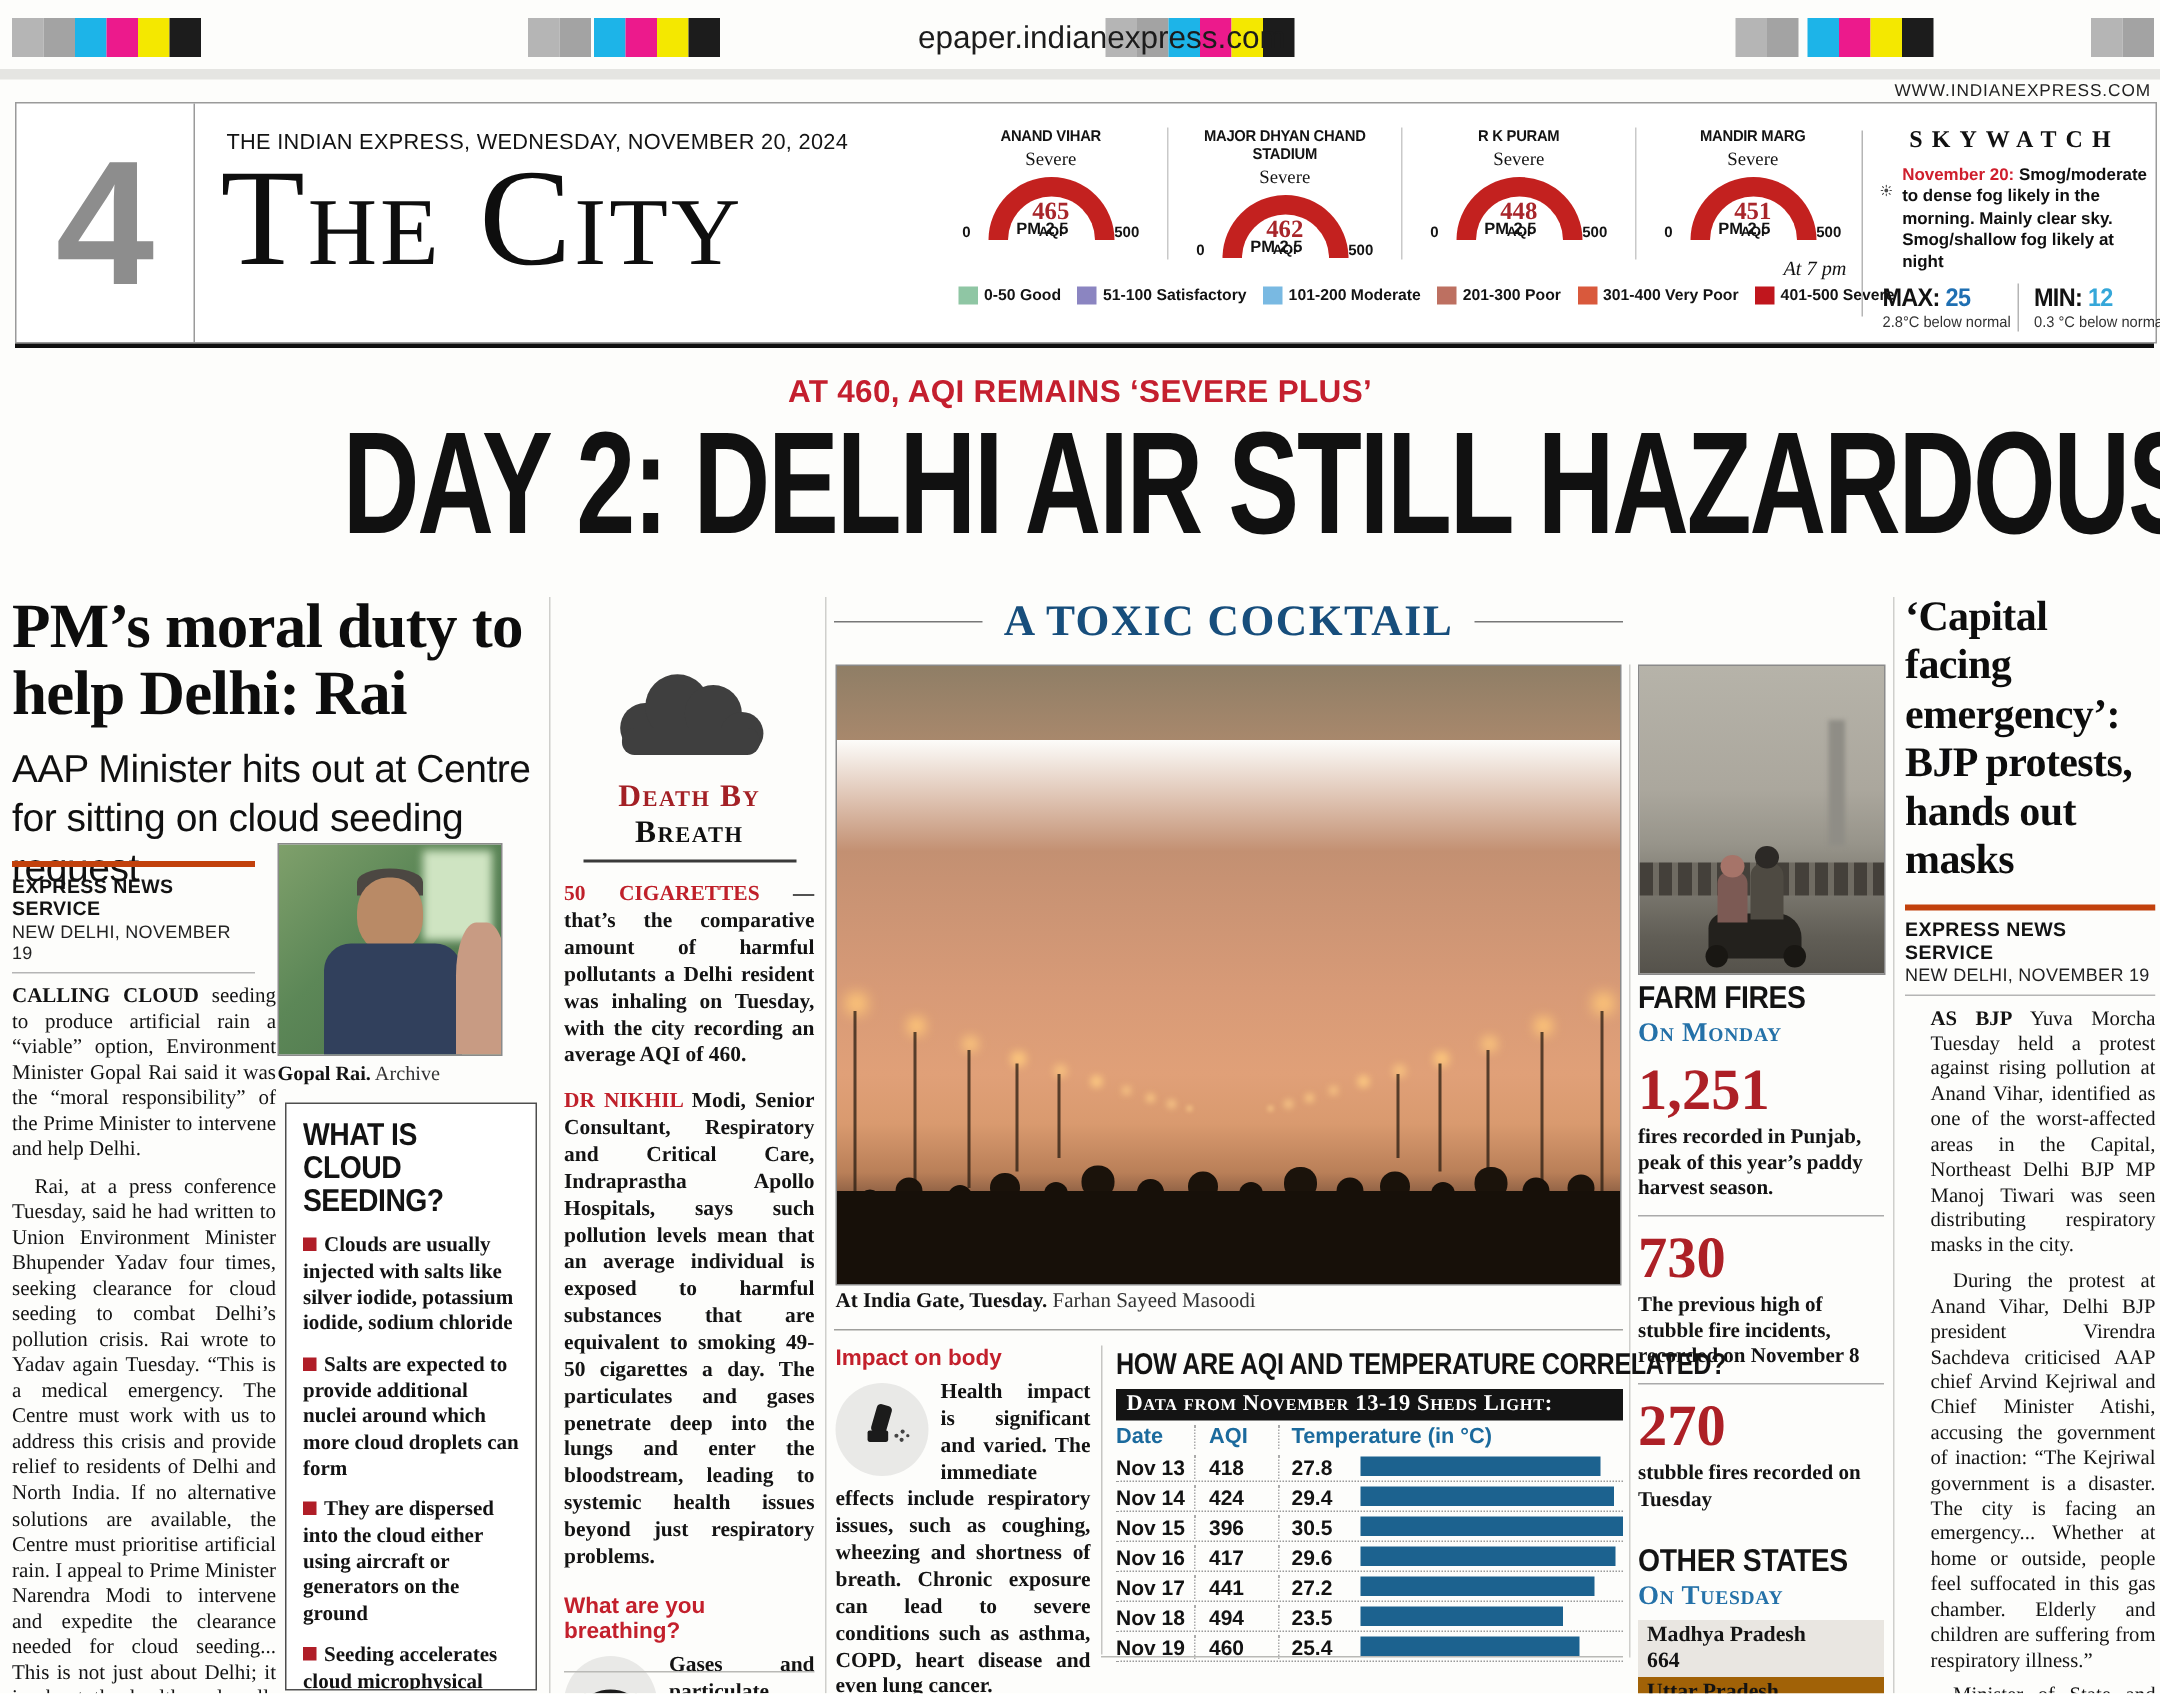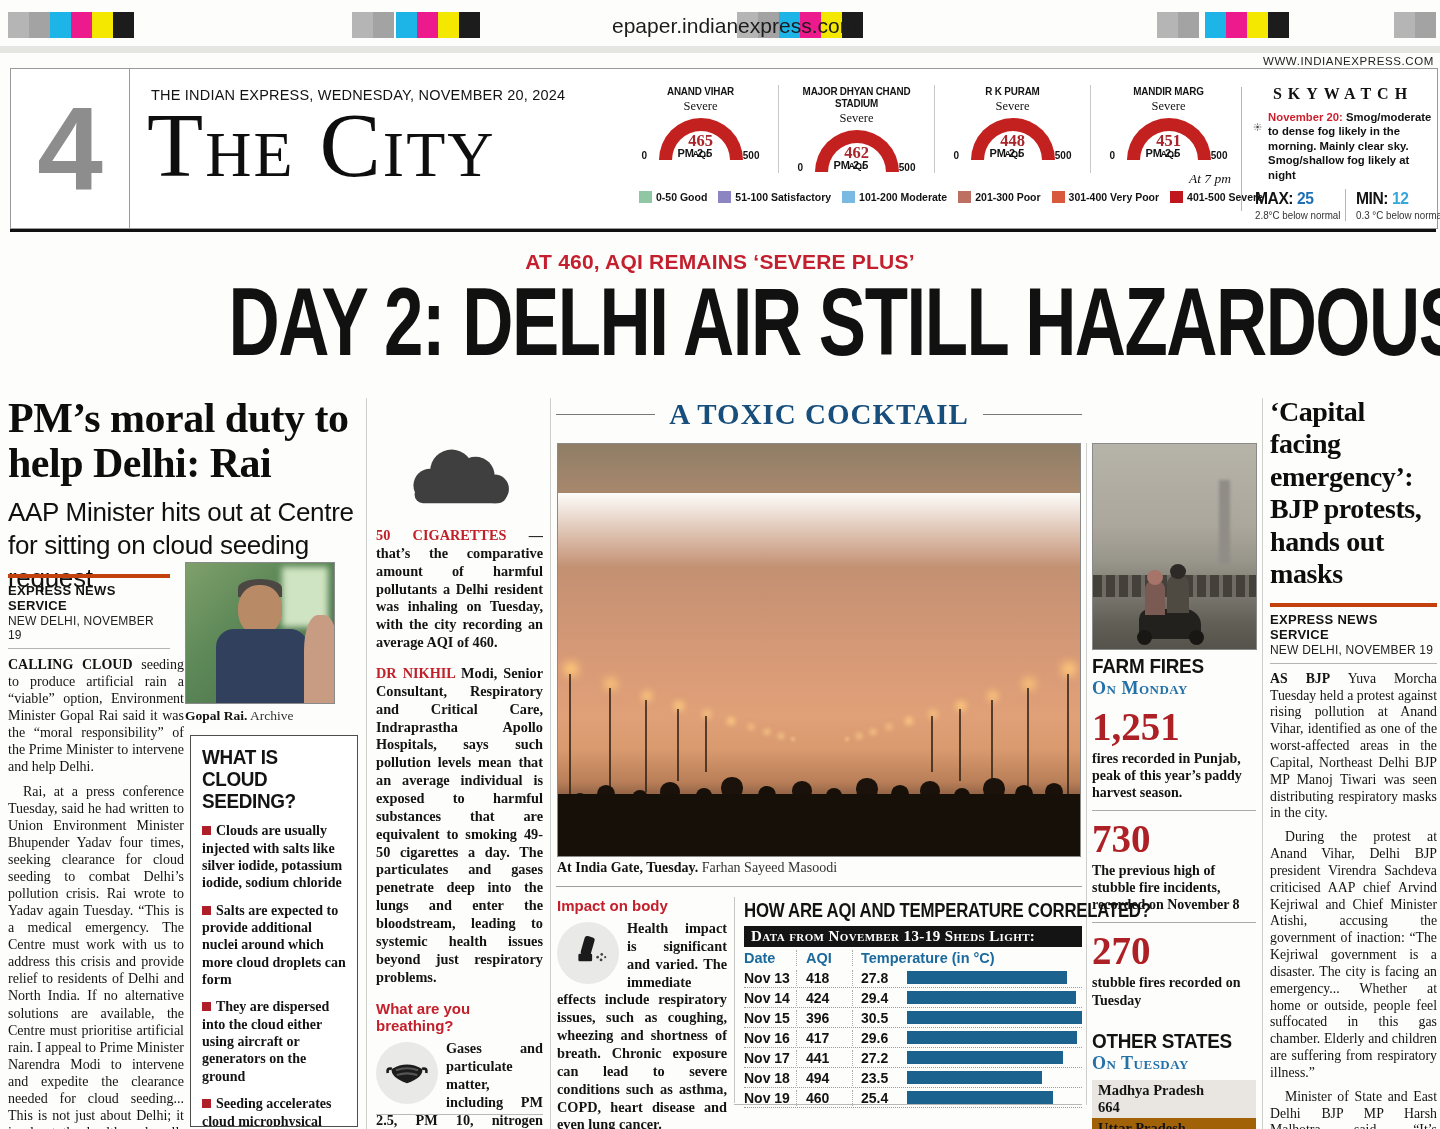--- a/index.html
+++ b/index.html
@@ -179,21 +179,21 @@
   .f-desc{font:700 14px/1.22 "Liberation Serif",serif;margin-top:4px;}
   .f-sep{border-top:1px solid #aaa;margin:9px 0 0;}
   .os-table{margin-top:6px;}
   .os-row{display:flex;justify-content:space-between;padding:2px 6px;font:700 14.5px "Liberation Serif",serif;flex-direction:column;}
   .os-row.gray{background:#e9e6e1;} .os-row.pink{background:#a16207;}
 
   
   .col5{position:absolute;left:1270px;top:396px;width:167px;height:733px;overflow:hidden;}
   .c5-head{font:700 28px/1.16 "Liberation Serif",serif;letter-spacing:-.4px;color:#0d0d0d;}
   .col5 .byline{margin-top:12px;}
-  .col5 p{font-size:13.8px;}
+  .col5 p{font-size:13.8px;margin-left:17px;}
 </style>
 </head>
 <body>
 
 <div class="page">
 
   <div class="cb" style="left:8px">
       <span class="g1"></span>
       <span class="g2"></span>
     </div>
@@ -403,20 +403,24 @@
   <div class="col2 infog">
     <svg class="cloudicon" width="120" height="74" viewBox="0 0 100 62">
       <g fill="#3f3f3f">
         <circle cx="25" cy="38" r="14"></circle>
           <circle cx="43" cy="26" r="18"></circle>
         <circle cx="63" cy="30" r="16"></circle>
           <circle cx="79" cy="41" r="12"></circle>
         <rect x="12" y="38" width="77" height="15" rx="7"></rect>
       </g>
     </svg>
+    <div class="dbb-title">
+      <span class="l1">Death By</span>
+      <span class="l2">Breath</span>
+    </div>
     <p><span class="redlead">50 CIGARETTES</span><span> — that’s the comparative amount of harmful pollutants a Delhi resident was inhaling on Tuesday, with the city recording an average AQI of 460.</span></p>
     <p><span class="redlead">DR NIKHIL</span><span> Modi, Senior Consultant, Respiratory and Critical Care, Indraprastha Apollo Hospitals, says such pollution levels mean that an average individual is exposed to harmful substances that are equivalent to smoking 49-50 cigarettes a day. The particulates and gases penetrate deep into the lungs and enter the bloodstream, leading to systemic health issues beyond just respiratory problems.</span></p>
     <div class="sechead">What are you breathing?</div>
     <div class="iconcircle">
       <svg width="44" height="44" viewBox="0 0 64 64">
         <path d="M10 26 Q32 13 54 26 Q57 37 32 47 Q7 37 10 26 Z" fill="#1c1c1c"></path>
         <path d="M16 28 Q32 22 48 28" stroke="#555" stroke-width="3" fill="none"></path>
         <path d="M17 35 Q32 30 47 35" stroke="#555" stroke-width="3" fill="none"></path>
         <path d="M10 26 Q2 24 4 32" stroke="#1c1c1c" stroke-width="4" fill="none"></path>
         <path d="M54 26 Q62 24 60 32" stroke="#1c1c1c" stroke-width="4" fill="none"></path>

